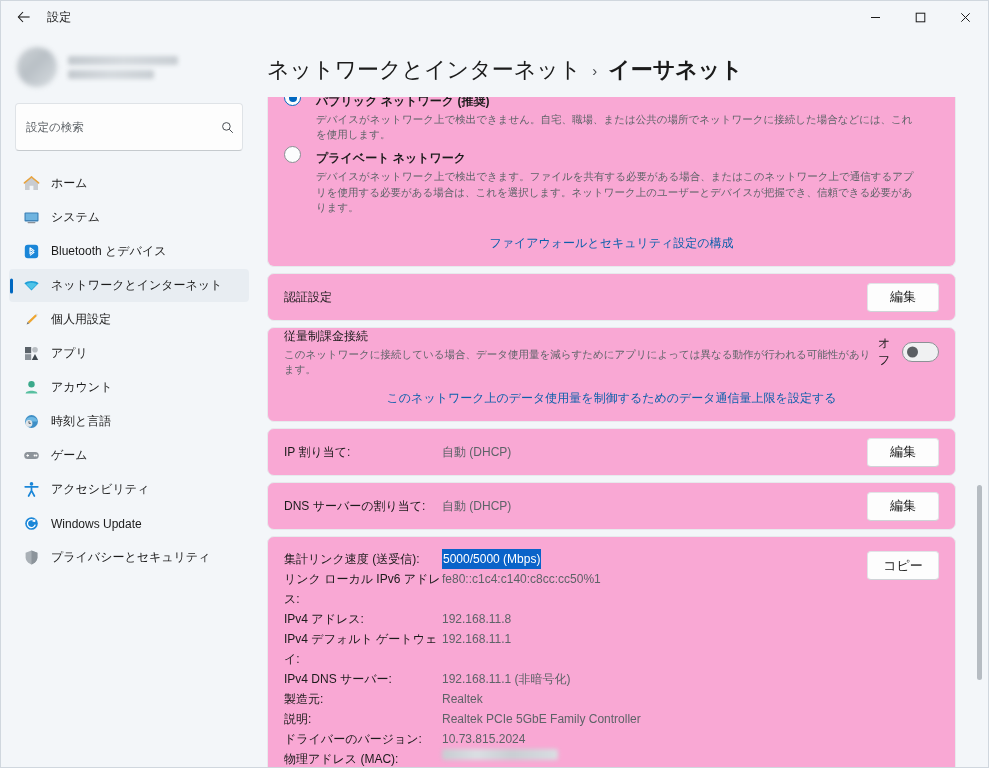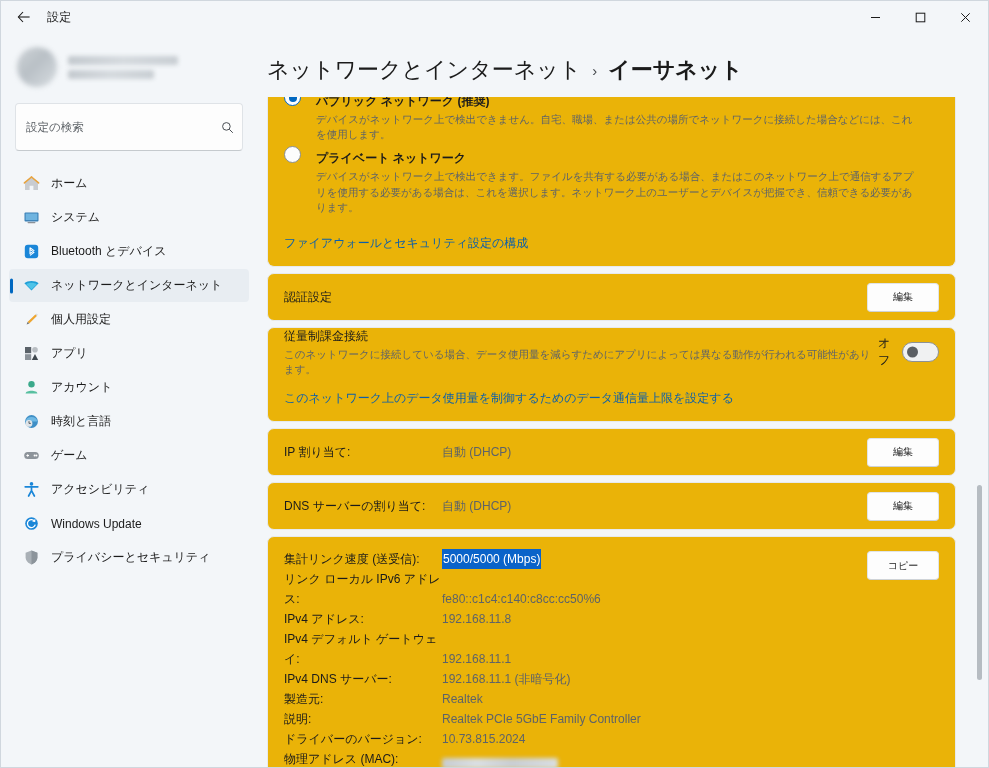--- a/index.html
+++ b/index.html
@@ -157,21 +157,21 @@
   .crumb-leaf { font-weight: 700; }
 
   .scrollarea {
     flex: 1 1 auto;
     overflow: hidden;
     padding: 0 32px 0 10px;
     position: relative;
   }
 
   .card {
-    background: #eab308;
+    background: #f9a8d4;
     border: 1px solid #e7eaed;
     border-radius: 7px;
     margin-bottom: 6px;
     overflow: hidden;
   }
   .card.clipped-top {
     border-top: none;
     border-top-left-radius: 0;
     border-top-right-radius: 0;
     margin-top: -20px;
@@ -202,34 +202,34 @@
     width: 8px; height: 8px; border-radius: 50%;
     background: #0067c0;
   }
   .radio-label { font-size: 12px; font-weight: 700; color: #1b1b1b; line-height: 17px; }
   .radio-desc { font-size: 10.5px; color: #5e6368; line-height: 1.45; margin-top: 2px; max-width: 600px; }
   .link {
     color: #0b5fab;
     font-size: 12px;
     text-decoration: none;
   }
-  .link-row { padding: 12px 16px 14px 16px; }
+  .link-row { padding: 12px 16px 14px 16px; text-align: center; }
 
   .row-label { font-size: 12px; color: #1b1b1b; }
   .row-sub { font-size: 10.5px; color: #5e6368; margin-top: 2px; max-width: 620px; line-height: 1.4; }
   .row-grow { flex: 1 1 auto; min-width: 0; }
 
   .btn {
     min-width: 72px; height: 29px;
     background: #fdfdfd;
     border: 1px solid #e1e4e7;
     border-bottom-color: #cfd3d7;
     border-radius: 4px;
     font-family: inherit;
-    font-size: 10px;
+    font-size: 13px;
     color: #1b1b1b;
     padding: 0 14px;
     cursor: default;
   }
 
   .toggle-wrap { display: flex; align-items: center; }
   .toggle-state { font-size: 12px; color: #1b1b1b; }
   .toggle {
     width: 39px; height: 20px;
     border-radius: 10px;
@@ -239,21 +239,21 @@
   }
   .toggle .knob {
     position: absolute; top: 50%; left: 4px;
     transform: translateY(-50%);
     width: 11px; height: 11px; border-radius: 50%;
     background: #5b5f63;
   }
 
   
   .props { padding: 10px 16px 14px 16px; }
-  .prop-row { display: flex; align-items: flex-end; min-height: 20px; line-height: 20px; }
+  .prop-row { display: flex; align-items: flex-start; min-height: 20px; line-height: 20px; }
   .prop-key { width: 158px; flex: 0 0 158px; font-size: 12px; color: #1b1b1b; }
   .prop-val { font-size: 12px; color: #5e6368; }
   .prop-val.selected {
     background: #0a63c9;
     color: #ffffff;
     padding: 0 1px;
   }
   .prop-val.blurred {
     display: inline-block;
     width: 116px; height: 11px;
@@ -552,21 +552,21 @@
           <div class="card-row props props-first" style="align-items:flex-start;padding-top:12px;padding-bottom:14px;">
             <div class="row-grow">
 
               <div class="prop-row">
                 <div class="prop-key">集計リンク速度 (送受信):</div>
                 <div class="prop-val selected">5000/5000 (Mbps)</div>
               </div>
 
               <div class="prop-row">
                 <div class="prop-key">リンク ローカル IPv6 アドレス:</div>
-                <div class="prop-val">fe80::c1c4:c140:c8cc:cc50%6</div>
+                <div class="prop-val">fe80::c1c4:c140:c8cc:cc50%1</div>
               </div>
 
               <div class="prop-row">
                 <div class="prop-key">IPv4 アドレス:</div>
                 <div class="prop-val">192.168.11.8</div>
               </div>
 
               <div class="prop-row">
                 <div class="prop-key">IPv4 デフォルト ゲートウェイ:</div>
                 <div class="prop-val">192.168.11.1</div>

